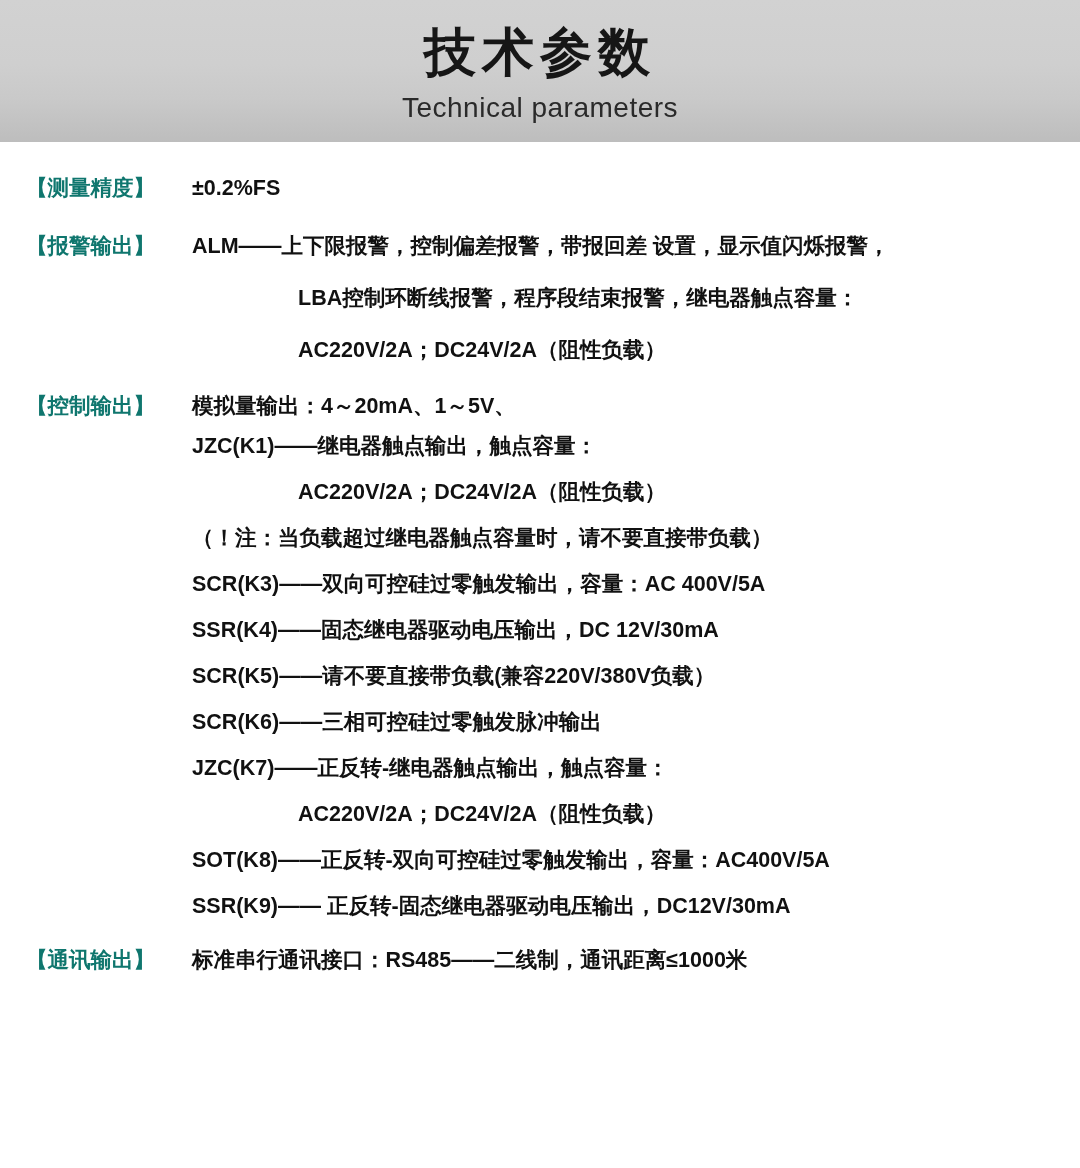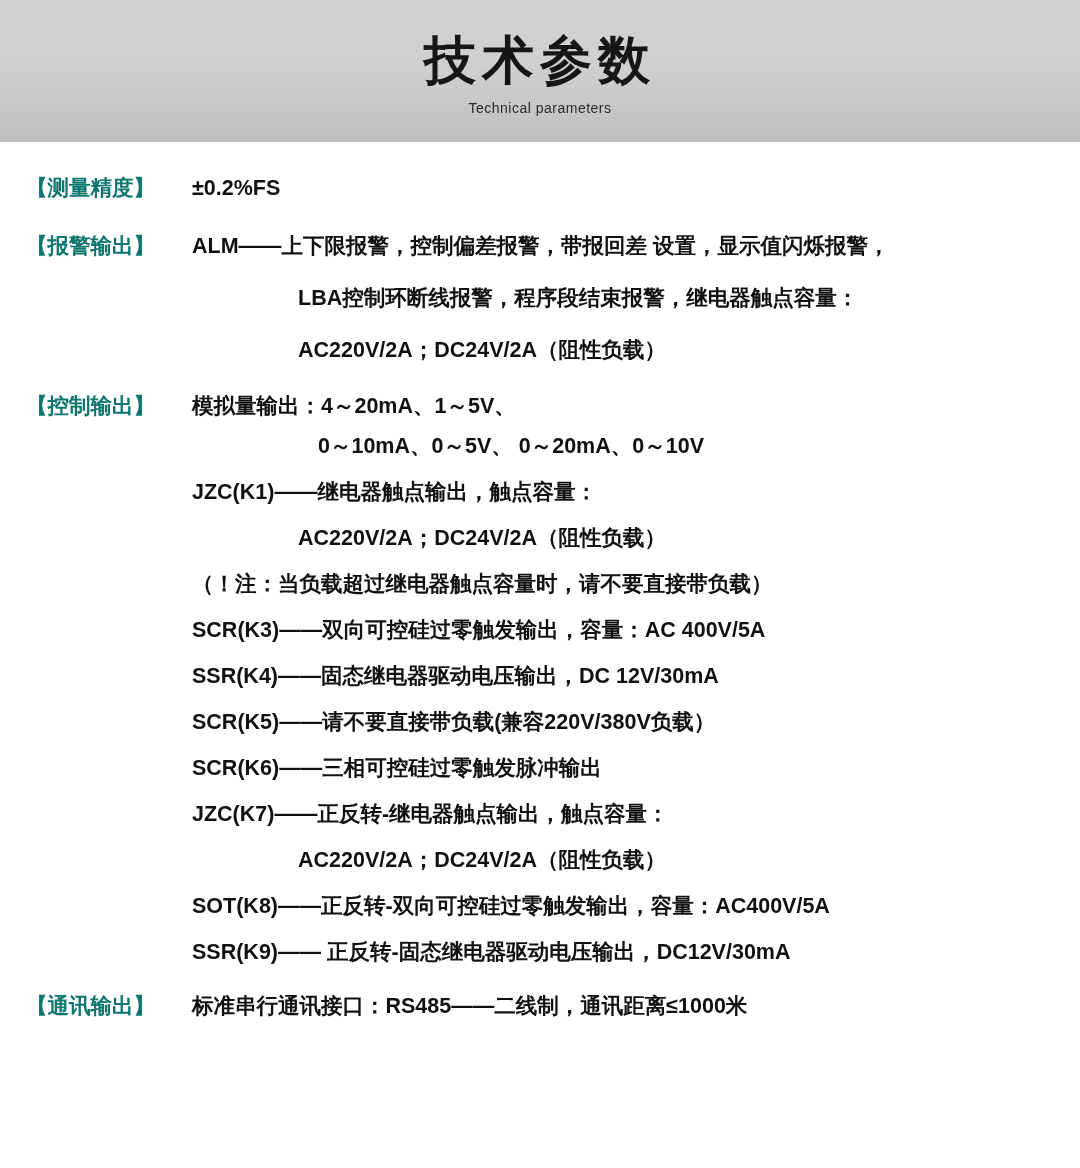--- a/index.html
+++ b/index.html
@@ -30,21 +30,21 @@
   }
   .banner-title {
     font-size: 52px;
     font-weight: 700;
     letter-spacing: 6px;
     color: #161616;
     line-height: 1.08;
     margin-top: 6px;
   }
   .banner-subtitle {
-    font-size: 14px;
+    font-size: 28px;
     color: #2a2a2a;
     letter-spacing: 0.5px;
     margin-top: 2px;
     font-weight: 400;
   }
 
   
   .spec-body {
     padding: 26px 0 0 0;
   }
@@ -107,21 +107,20 @@
       <div class="spec-line ind-1 gap-md">ALM——上下限报警，控制偏差报警，带报回差 设置，显示值闪烁报警，</div>
       <div class="spec-line ind-3 gap-md">LBA控制环断线报警，程序段结束报警，继电器触点容量：</div>
       <div class="spec-line ind-3 gap-sm">AC220V/2A；DC24V/2A（阻性负载）</div>
     </div>
   </div>
 
   <div class="spec-row row-control">
     <div class="spec-label">【控制输出】</div>
     <div class="spec-lines">
       <div class="spec-line ind-1">模拟量输出：4～20mA、1～5V、</div>
-      <div class="spec-line ind-4 gap-sm">0～10mA、0～5V、 0～20mA、0～10V</div>
       <div class="spec-line ind-1 gap-sm">JZC(K1)——继电器触点输出，触点容量：</div>
       <div class="spec-line ind-3 gap-sm">AC220V/2A；DC24V/2A（阻性负载）</div>
       <div class="spec-line ind-1 gap-sm">（！注：当负载超过继电器触点容量时，请不要直接带负载）</div>
       <div class="spec-line ind-1 gap-sm">SCR(K3)——双向可控硅过零触发输出，容量：AC 400V/5A</div>
       <div class="spec-line ind-1 gap-sm">SSR(K4)——固态继电器驱动电压输出，DC 12V/30mA</div>
       <div class="spec-line ind-1 gap-sm">SCR(K5)——请不要直接带负载(兼容220V/380V负载）</div>
       <div class="spec-line ind-1 gap-sm">SCR(K6)——三相可控硅过零触发脉冲输出</div>
       <div class="spec-line ind-1 gap-sm">JZC(K7)——正反转-继电器触点输出，触点容量：</div>
       <div class="spec-line ind-3 gap-sm">AC220V/2A；DC24V/2A（阻性负载）</div>
       <div class="spec-line ind-1 gap-sm">SOT(K8)——正反转-双向可控硅过零触发输出，容量：AC400V/5A</div>

